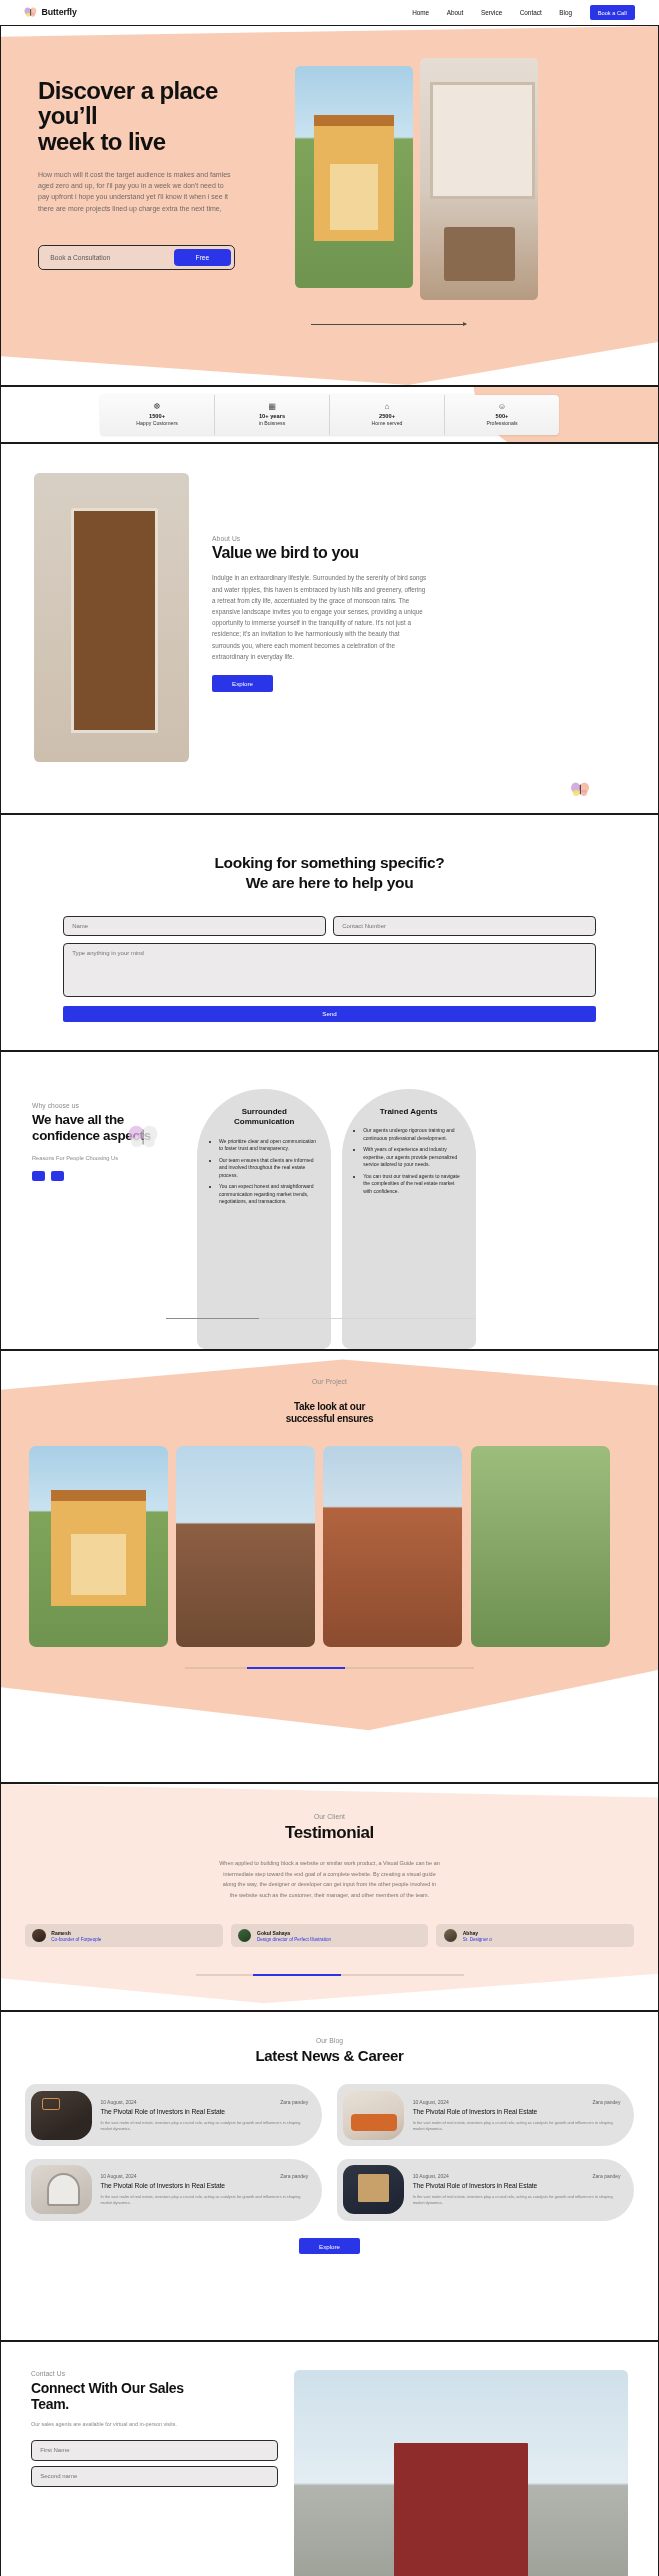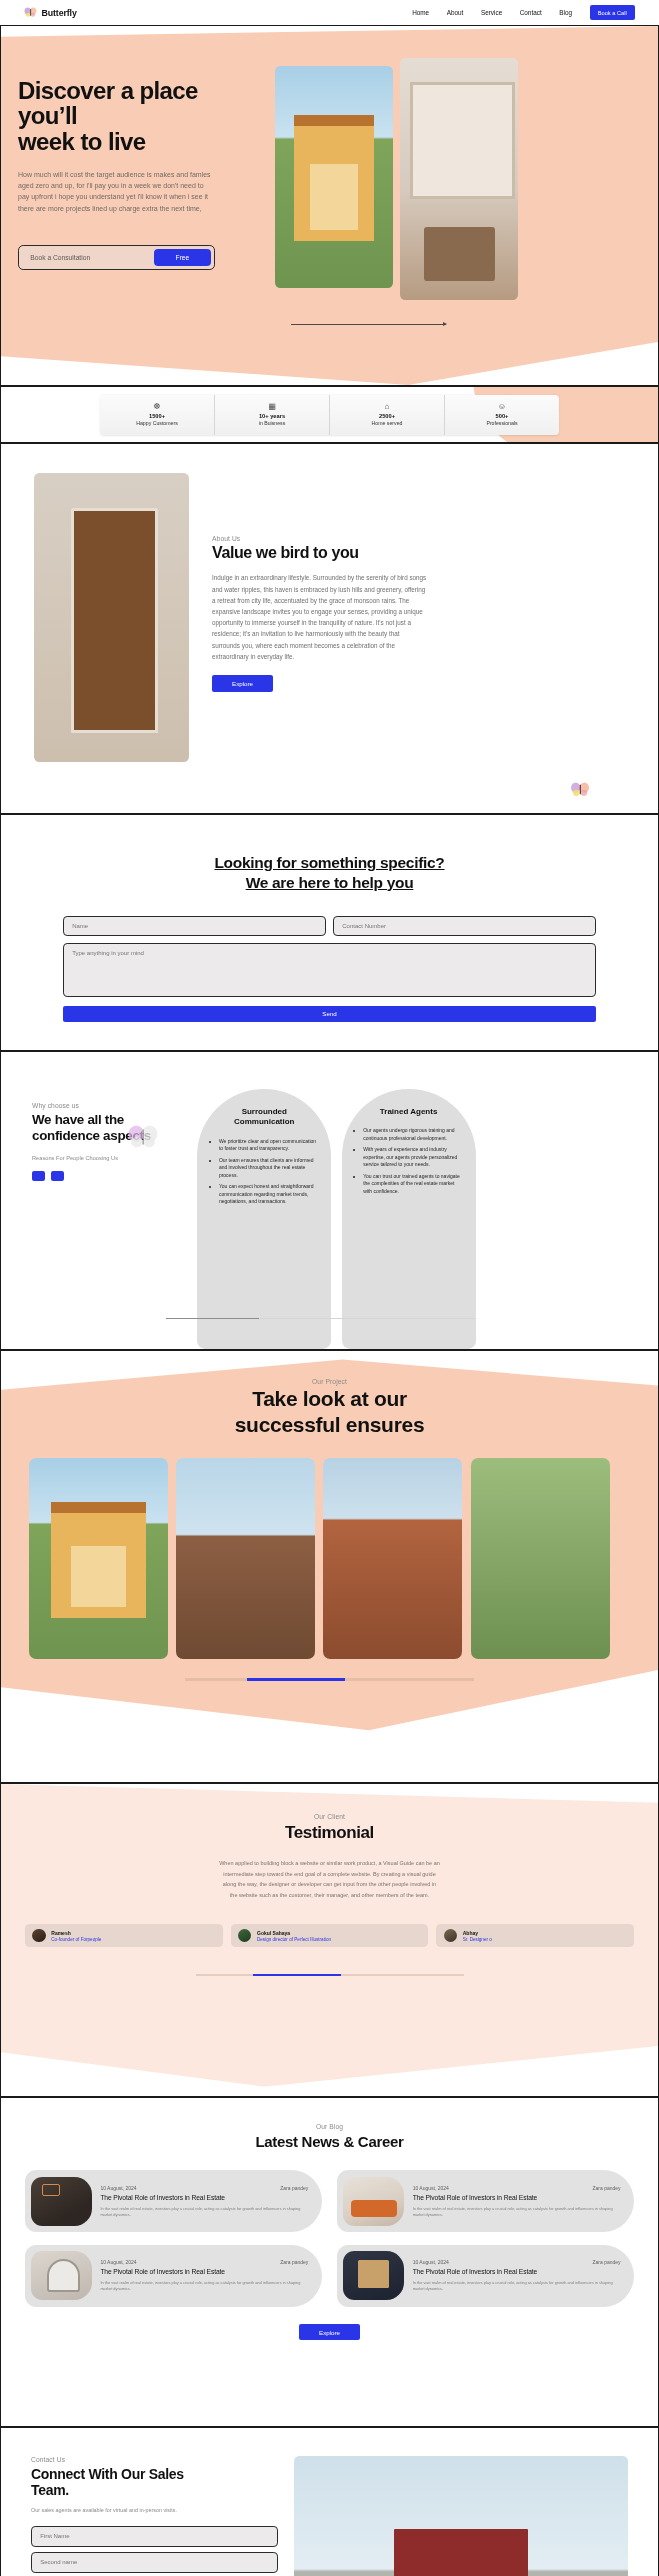--- a/index.html
+++ b/index.html
@@ -21,35 +21,35 @@
   }
   .eyebrow { font-size: 6.7px; color: #8a8a8a; letter-spacing: 0.1px; }
   .btn-blue {
     background: #2b35e8; color:#fff; border:none; border-radius:2.1px;
     font-size:6.2px; padding:4.6px 0; text-align:center; cursor:pointer;
     font-family:"Liberation Sans", sans-serif;
   }
 
   
   #header { height: 25px; display:flex; align-items:center; padding:0 24px; background:#fff; }
-  .brand { display:flex; align-items:flex-end; gap:4.1px; }
+  .brand { display:flex; align-items:center; gap:4.1px; }
   .brand-name { font-size:8.8px; font-weight:600; letter-spacing:-0.1px; }
   .butterfly-mark { width:13.4px; height:10.3px; position:relative; display:inline-block; }
   #nav { margin-left:auto; display:flex; align-items:center; gap:17.5px; }
   #nav a { font-size:6.4px; color:#111; text-decoration:none; }
   #book-call { background:#2b35e8; color:#fff; font-size:5.7px; border-radius:2.1px; padding:4.1px 8.2px; }
 
   
   #hero-section { height:361px; }
   #hero-bg {
     position:absolute; left:0; top:0; width:100%; height:100%;
     background:#f9cdb5;
     clip-path: polygon(0 3%, 100% 0, 100% 88%, 62% 100%, 0 92%);
   }
-  #hero-inner { position:relative; display:flex; padding:36px 32px 0 17px; gap:30px; }
+  #hero-inner { position:relative; display:flex; padding:36px 32px 0 37px; gap:30px; }
   #hero-left { width:227px; padding-top:15.5px; }
   #hero-title { font-size:24px; font-weight:700; line-height:1.08; letter-spacing:-0.6px; }
   #hero-sub { margin-top:13.4px; font-size:7px; line-height:1.62; color:#6f6a68; width:196px; }
   #hero-cta {
     margin-top:31px; width:197px; height:25px; border:0.7px solid #2a2a2a; border-radius:5.2px;
     background:#efd6c9; display:flex; align-items:center; padding:0 3.1px 0 11.3px;
   }
   #hero-cta-label { font-size:6.7px; color:#5d5856; }
   #hero-cta-btn { margin-left:auto; background:#2b35e8; color:#fff; font-size:6.7px;
     border-radius:4.1px; padding:5.2px 21.6px; }
@@ -116,21 +116,21 @@
   
   #about-section { height:371px; display:flex; padding:29px 33px; gap:23px; position:relative; }
   #about-photo { width:155px; height:289px; border-radius:5.2px; overflow:hidden; flex:none; }
   #about-right { padding-top:62px; width:216px; }
   #about-heading { font-size:16px; font-weight:700; letter-spacing:-0.4px; margin-top:2.1px; }
   #about-text { margin-top:10.3px; font-size:6.3px; line-height:1.78; color:#6f6f6f; }
   #about-explore { margin-top:13.4px; width:61px; }
   #about-butterfly { position:absolute; right:67px; bottom:12.4px; font-size:15.5px; }
 
   
-  #help-section { height:237px; padding:38px 62px 0; text-align:center;text-decoration:underline; }
+  #help-section { height:237px; padding:38px 62px 0; text-align:center; }
   #help-title { font-size:15.5px; font-weight:700; line-height:1.26; letter-spacing:-0.3px; }
   #help-form { margin-top:24px; }
   .form-row { display:flex; gap:7.2px; }
   .fld {
     background:#eceaea; border:0.5px solid #2a2a2a; border-radius:4.1px;
     font-size:6px; color:#8c8c8c; padding:6.2px 8.2px; text-align:left; font-family:"Liberation Sans",sans-serif;
   }
   .fld.half { flex:1; }
   #help-msg { width:100%; height:54px; margin-top:6.2px; resize:none; }
   #help-send { margin-top:7.2px; width:100%; }
@@ -151,28 +151,28 @@
   .why-card ul { margin:10.3px 0 0 8.2px; }
   .why-card li { font-size:5px; line-height:1.52; margin-bottom:3.6px; color:#1f1f1f; }
   #why-scrollbar { position:absolute; left:165px; bottom:30px; width:309px; height:1.5px; background:#d5d5d5; }
   #why-scrollbar i { display:block; width:93px; height:1.5px; background:#8d8d8d; }
 
   
   #projects-section { height:433px; position:relative; overflow:hidden; }
   #projects-blob { position:absolute; left:0; top:0; width:100%; height:100%; background:#f9cdb5;
     clip-path: polygon(0 9%, 52% 2%, 100% 8%, 100% 74%, 56% 88%, 0 78%); }
   #projects-head { position:relative; text-align:center; padding-top:27px; }
-  #projects-title { font-size:21px; font-weight:700; line-height:1.22; letter-spacing:-0.3px; margin-top:1px; }
+  #projects-title { font-size:10px; font-weight:700; line-height:1.22; letter-spacing:-0.3px; margin-top:16px; }
   #projects-strip { position:relative; margin-top:20.6px; padding:0 28px; display:flex; gap:8.2px; overflow:hidden; }
   .project-card { width:139px; height:201px; border-radius:7.2px; overflow:hidden; flex:none; }
   #projects-scrollbar { position:relative; margin:19.6px auto 0; width:289px; height:2.1px; background:#e4bfa8; }
   #projects-scrollbar i { display:block; width:98px; height:2.1px; background:#2b35e8; margin-left:62px; }
 
   
-  #testimonial-section { height:314px; position:relative; overflow:hidden; }
+  #testimonial-section { height:228px; position:relative; overflow:hidden; }
   #testimonial-blob { position:absolute; left:0; top:0; width:100%; height:100%; background:#fce8de;
     clip-path: polygon(0 0, 100% 6%, 100% 84%, 40% 97%, 0 86%); }
   #testimonial-head { position:relative; text-align:center; padding-top:29px; }
   #testimonial-title { font-size:17px; font-weight:700; letter-spacing:-0.4px; margin-top:2.6px; }
   #testimonial-text { position:relative; margin:15.5px auto 0; width:222px; text-align:center;
     font-size:5.5px; line-height:1.92; color:#7a7470; }
   #testimonial-cards { position:relative; margin-top:24px; padding:0 24px; display:flex; gap:8.2px; }
   .tm-card { flex:1; background:#e7d6cd; border-radius:4.6px; height:23px; display:flex;
     align-items:center; gap:5.7px; padding:0 7.2px; }
   .tm-avatar { width:13.4px; height:13.4px; border-radius:50%; flex:none; }

